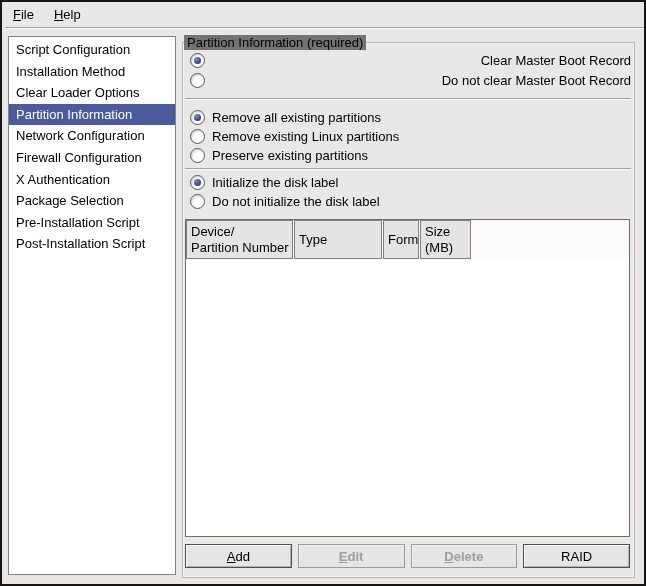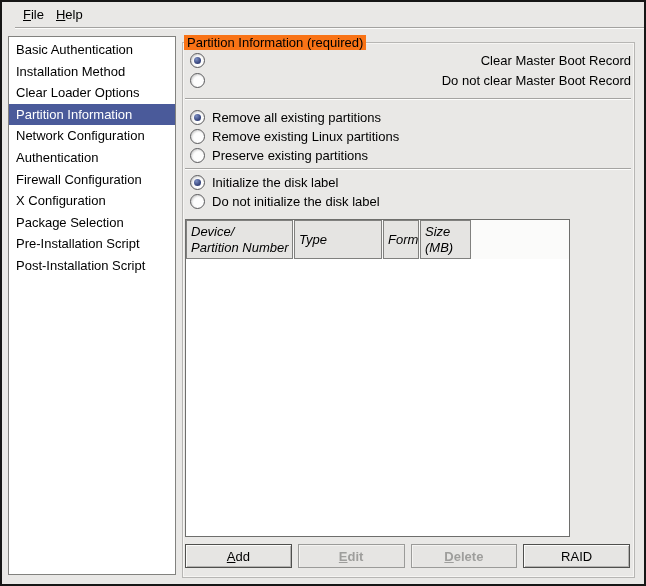--- a/index.html
+++ b/index.html
@@ -11,23 +11,23 @@
     border:2px solid #161616;
     font-family:"Liberation Sans",sans-serif;
     font-size:13px;
     color:#000;
     overflow:hidden;
   }
   u{text-decoration:underline;}
 
   
   .menubar{
-    position:absolute;left:13px;top:0;right:0;height:25px;
+    position:absolute;left:3px;top:0;right:0;height:25px;
     display:flex;align-items:center;
-    padding-left:2px;
+    padding-left:2px;gap:8px;
     border-bottom:1px solid #a3a2a0;
     box-shadow:0 1px 0 #fcfcfb;
   }
   .menu-item{padding:2px 6px;cursor:default;}
 
   
   .sidebar{
     position:absolute;left:6px;top:34px;width:168px;height:539px;
     box-sizing:border-box;
     background:#ffffff;
@@ -45,21 +45,21 @@
   
   .frame{
     position:absolute;left:180px;top:40px;width:453px;height:536px;
     box-sizing:border-box;
     border:1px solid #b7b6b4;
     box-shadow:inset 0 0 0 1px #f6f5f3;
     padding:7px 3px 0 2px;
   }
   .frame-title{
     position:absolute;top:-8px;left:1px;
-    background:#f97316;padding:0 3px;
+    background:#737373;padding:0 3px;
     white-space:nowrap;
   }
 
   .radio-group{margin:0;}
   .radio-row{display:flex;align-items:center;height:19px;margin-left:5px;cursor:default;}
   .rgroup-0 .radio-row{height:20px;justify-content:space-between;}
   .radio{
     position:relative;flex:0 0 auto;
     width:13px;height:13px;border-radius:50%;
     border:1px solid #58585a;background:#fdfdfd;
@@ -69,25 +69,25 @@
   .radio.checked::after{
     content:"";position:absolute;left:3px;top:3px;width:7px;height:7px;border-radius:50%;
     background:radial-gradient(circle at 35% 30%, #7c8fc4 0%, var(--radio-dot,#37457c) 65%);
   }
   .hsep{height:0;border-top:1px solid #a5a4a2;border-bottom:1px solid #fdfdfc;}
   .sep-a{margin:8px 0 8px 0;}
   .sep-b{margin:3px 0 3px 0;}
 
   
   .ptable{
-    margin-top:8px;width:385px;height:318px;
+    margin-top:8px;width:445px;height:318px;
     box-sizing:border-box;
     border:1px solid #6e6e6c;
     background:#ffffff;
-    display:flex;flex-direction:column;font-style:italic;
+    display:flex;flex-direction:column;
   }
   .thead{display:flex;height:39px;background:#fbfbfa;flex:0 0 auto;}
   .th{
     box-sizing:border-box;
     border:1px solid #80807e;
     background:#e5e4e2;
     margin-right:1px;
     display:flex;flex-direction:column;justify-content:center;
     padding-left:4px;
     line-height:16px;
@@ -124,28 +124,27 @@
 <body>
 
 <div class="window">
 
   <div class="menubar">
       <div class="menu-item"><u>F</u>ile</div>
       <div class="menu-item"><u>H</u>elp</div>
     </div>
 
   <div class="sidebar">
-      <div class="side-item">Basic Authentication</div>
+      <div class="side-item">Script Configuration</div>
       <div class="side-item">Installation Method</div>
       <div class="side-item">Clear Loader Options</div>
       <div class="side-item selected">Partition Information</div>
       <div class="side-item">Network Configuration</div>
-      <div class="side-item">Authentication</div>
       <div class="side-item">Firewall Configuration</div>
-      <div class="side-item">X Configuration</div>
+      <div class="side-item">X Authentication</div>
       <div class="side-item">Package Selection</div>
       <div class="side-item">Pre-Installation Script</div>
       <div class="side-item">Post-Installation Script</div>
     </div>
 
   <div class="frame">
     <span class="frame-title">Partition Information (required)</span>
 
     <div id="radio-area">
         <div class="radio-group rgroup-0">

